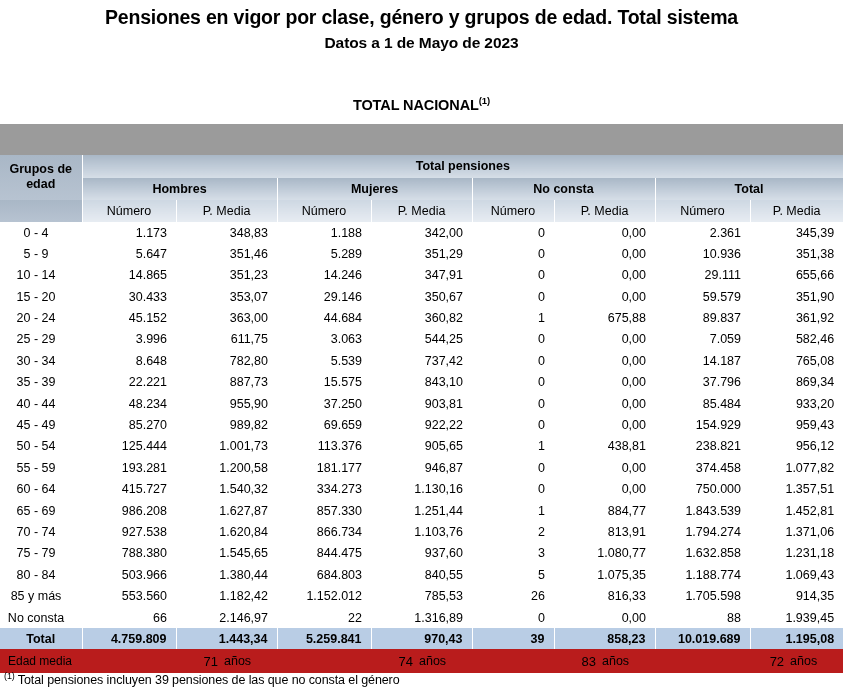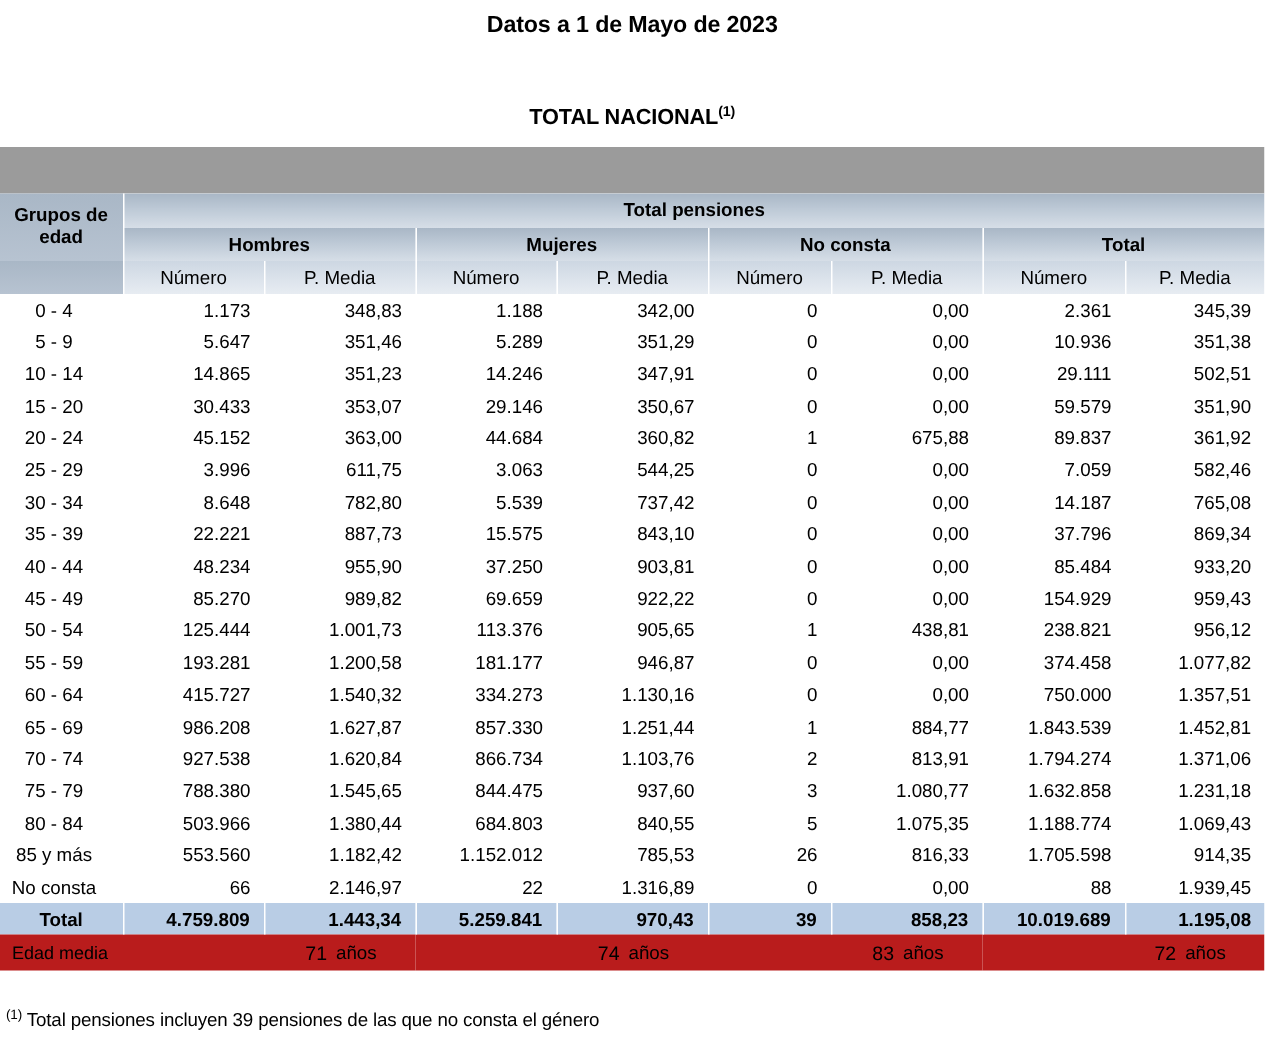--- a/index.html
+++ b/index.html
@@ -185,20 +185,21 @@
   }
   .footnote sup {
     font-size: 9px;
     vertical-align: super;
   }
 </style>
 </head>
 <body>
 
 <div class="title-block">
+  <div class="title-main">Pensiones en vigor por clase, género y grupos de edad. Total sistema</div>
   <div class="title-sub">Datos a 1 de Mayo de 2023</div>
   <div class="title-nat">
     <span>TOTAL NACIONAL</span><sup>(1)</sup>
   </div>
 </div>
 
 <div class="gray-bar"></div>
 
 <table class="pensiones">
   <colgroup>
@@ -263,21 +264,21 @@
       </tr>
       <tr>
         <td class="grp-label">10 - 14</td>
         <td>14.865</td>
         <td>351,23</td>
         <td>14.246</td>
         <td>347,91</td>
         <td>0</td>
         <td>0,00</td>
         <td>29.111</td>
-        <td>502,51</td>
+        <td>655,66</td>
       </tr>
       <tr>
         <td class="grp-label">15 - 20</td>
         <td>30.433</td>
         <td>353,07</td>
         <td>29.146</td>
         <td>350,67</td>
         <td>0</td>
         <td>0,00</td>
         <td>59.579</td>

